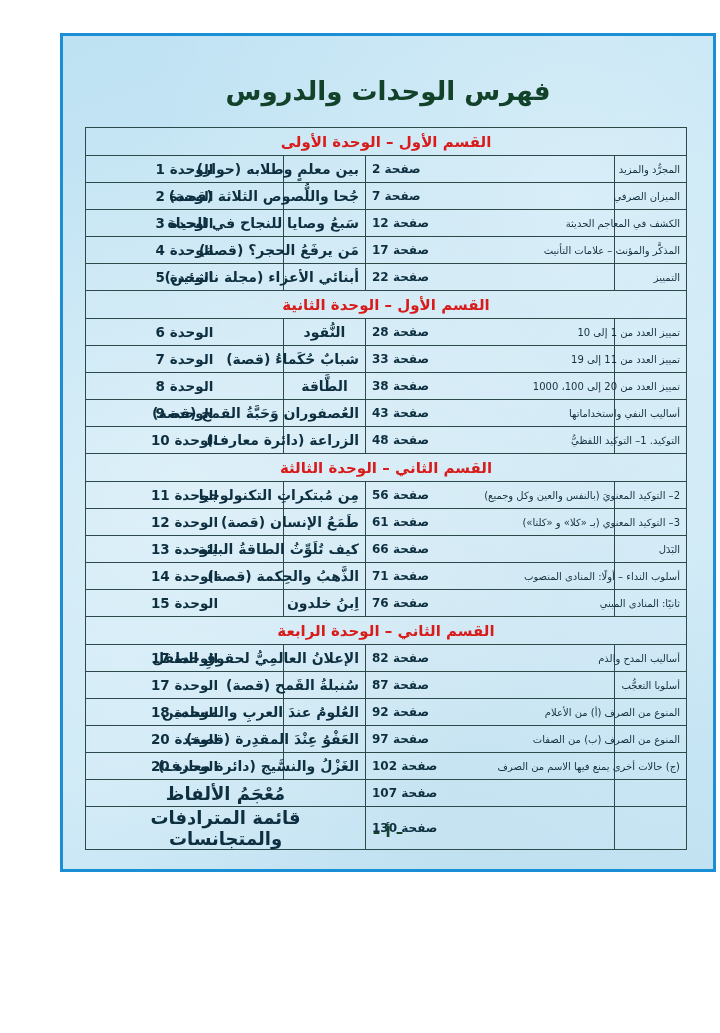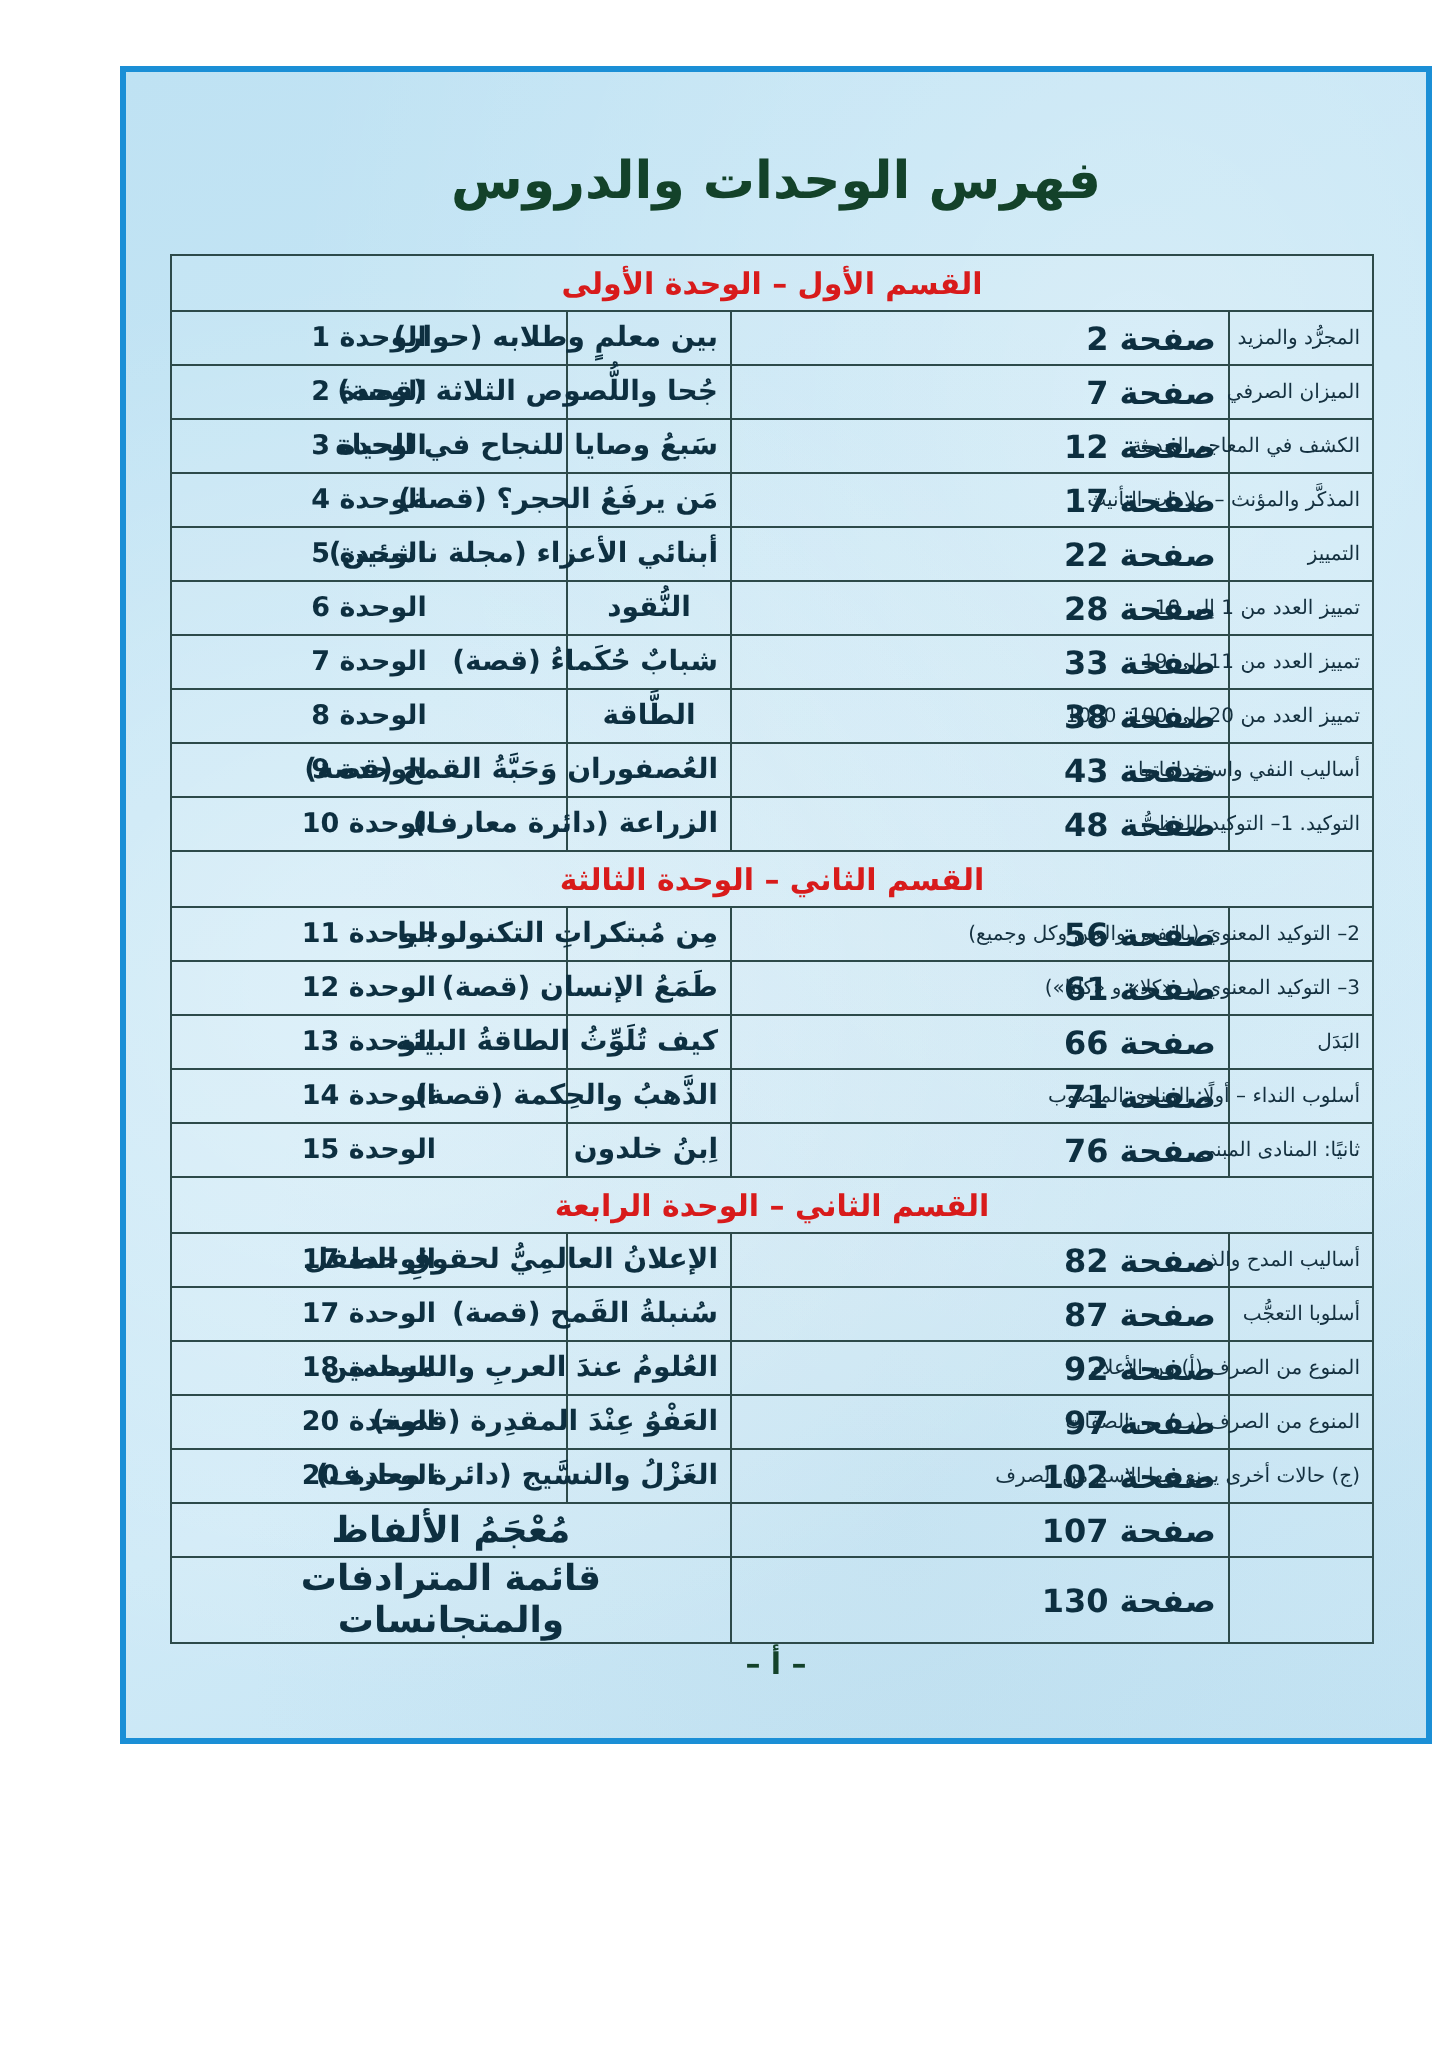--- a/index.html
+++ b/index.html
@@ -86,22 +86,22 @@
     white-space: nowrap;
   }
   td.title-cell {
     text-align: center;
     font-size: 14px;
     font-weight: bold;
     color: #0d2f40;
     white-space: nowrap;
   }
   td.page-cell {
-    text-align: right;
-    font-size: 16px;
+    text-align: left;
+    font-size: 12px;
     font-weight: bold;
     color: #0d2f40;
     white-space: nowrap;
   }
   td.gram-cell {
     text-align: right;
     font-size: 10px;
     color: #14303f;
     white-space: nowrap;
     padding-left: 5px;
@@ -178,20 +178,23 @@
           <td class="page-cell">صفحة 17</td>
           <td class="title-cell">مَن يرفَعُ الحجر؟ (قصة)</td>
           <td class="unit-cell">الوحدة 4</td>
         </tr>
         <tr class="data-row">
           <td class="gram-cell">التمييز</td>
           <td class="page-cell">صفحة 22</td>
           <td class="title-cell">أبنائي الأعزاء (مجلة ناشئين)</td>
           <td class="unit-cell">الوحدة 5</td>
         </tr>
+        <tr class="section-row">
+          <td colspan="4">القسم الأول – الوحدة الثانية</td>
+        </tr>
         <tr class="data-row">
           <td class="gram-cell">تمييز العدد من 1 إلى 10</td>
           <td class="page-cell">صفحة 28</td>
           <td class="title-cell">النُّقود</td>
           <td class="unit-cell">الوحدة 6</td>
         </tr>
         <tr class="data-row">
           <td class="gram-cell">تمييز العدد من 11 إلى 19</td>
           <td class="page-cell">صفحة 33</td>
           <td class="title-cell">شبابٌ حُكَماءُ (قصة)</td>

